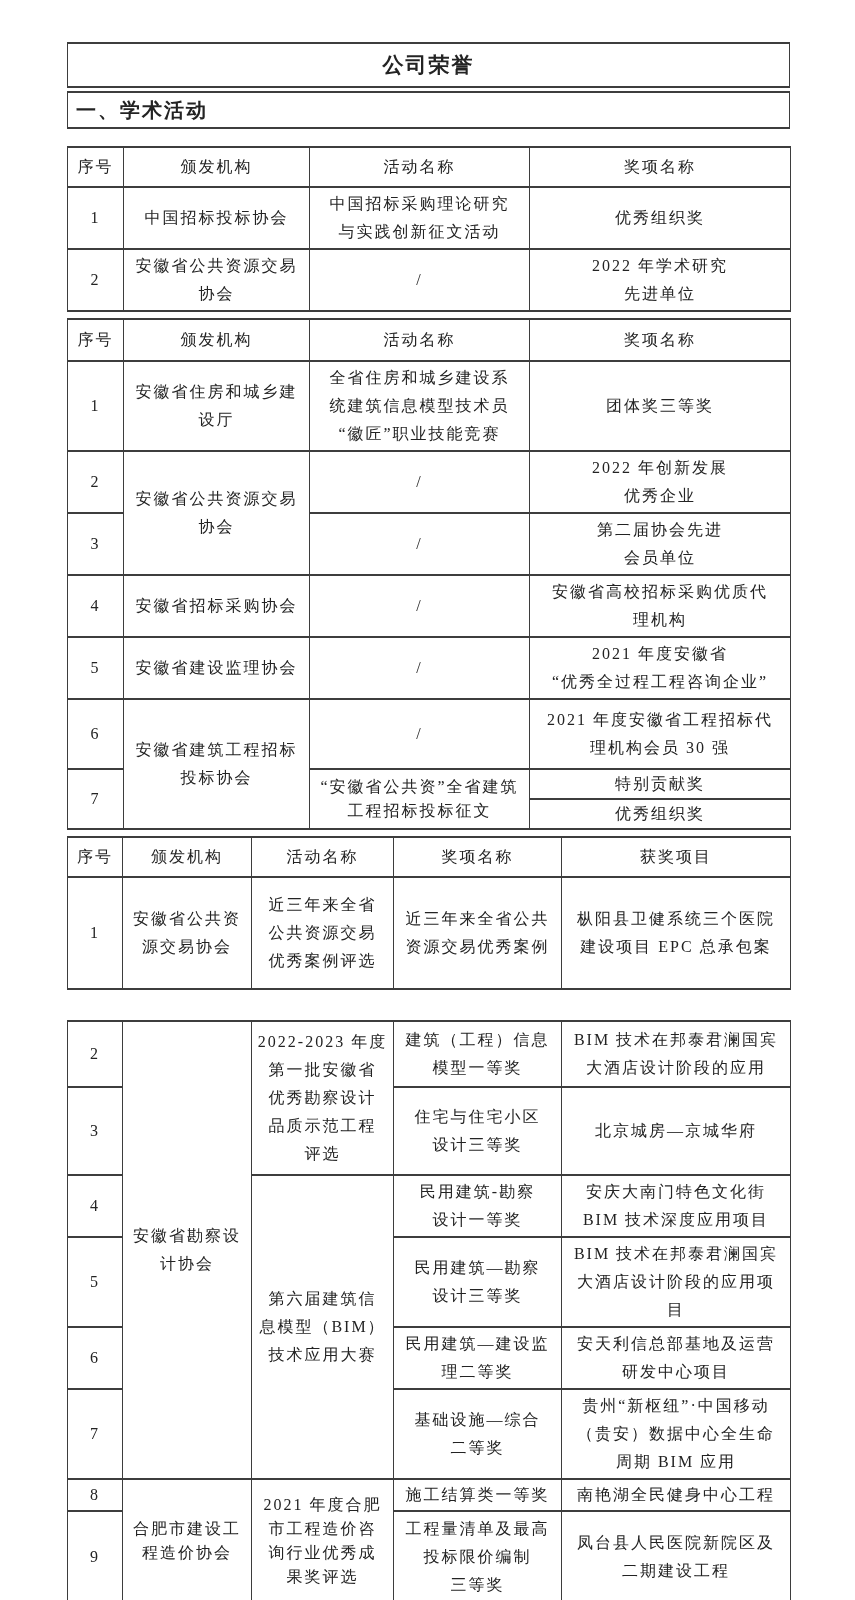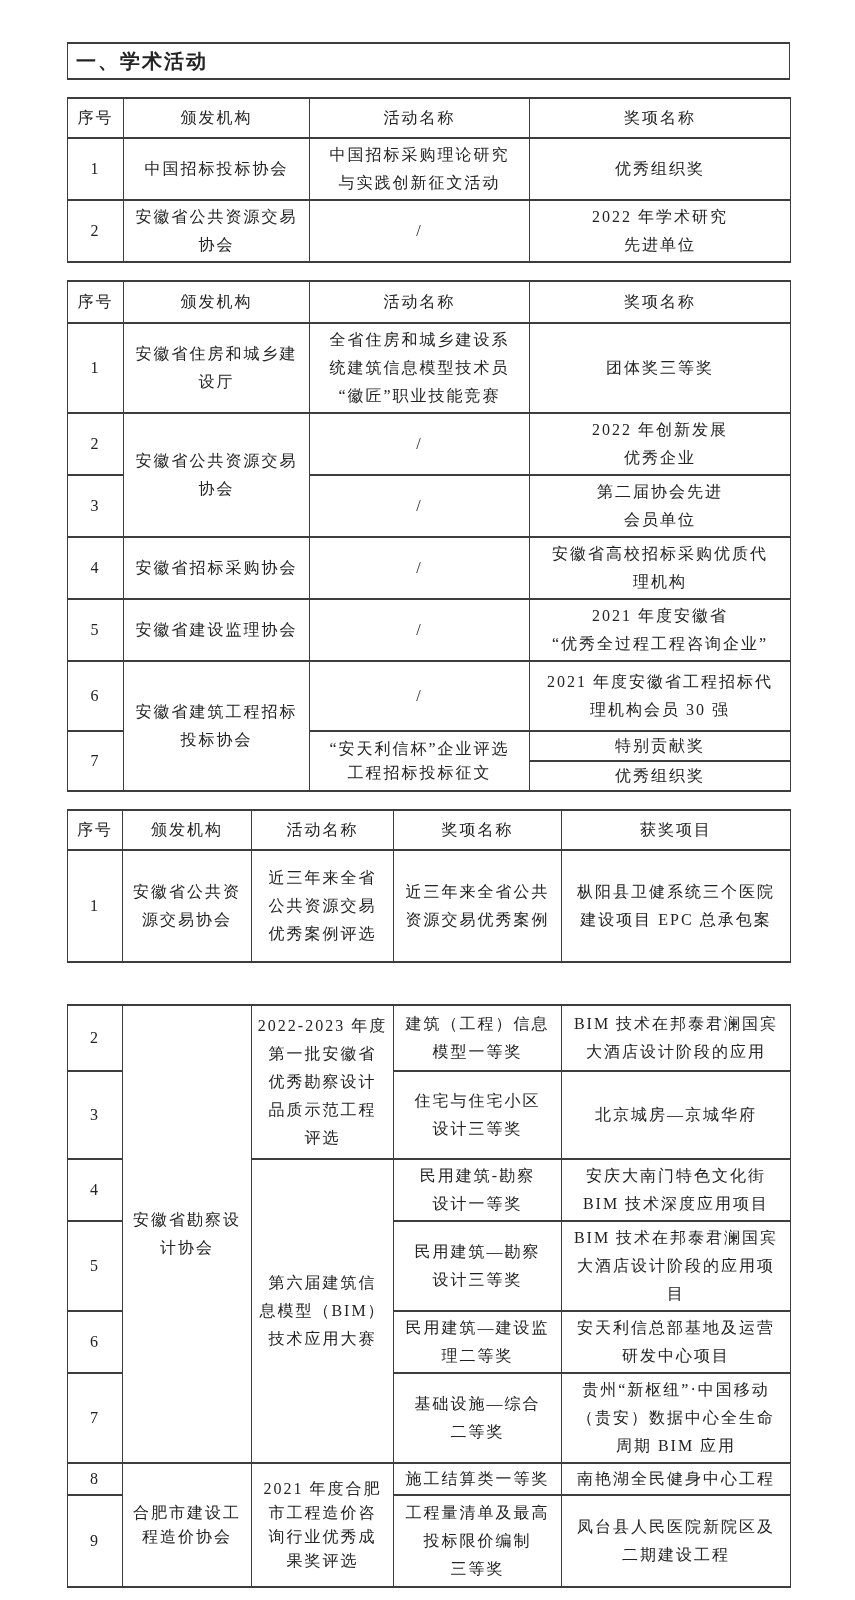--- a/index.html
+++ b/index.html
@@ -45,21 +45,21 @@
     font-size: 20px;
     letter-spacing: 2px;
     margin-bottom: 17px;
   }
   table.tbl {
     border-collapse: collapse;
     table-layout: fixed;
     width: 723px;
     border: solid #3d3d3d;
     border-width: 2px 1px;
-    margin-bottom: 17px;
+    margin-bottom: 6px;
     padding-left: 20px;
   }
   table.tbl td {
     border: solid #3d3d3d;
     border-width: 2px 1px;
     text-align: center;
     vertical-align: middle;
     font-size: 16px;
     line-height: 28px;
     letter-spacing: 2px;
@@ -68,20 +68,21 @@
     overflow: hidden;
   }
   tr.compact td { line-height: 24px; }
   .page-gap { height: 24px; }
 </style>
 </head>
 <body>
 
 <div class="doc">
 
+  <div class="box title-box">公司荣誉</div>
 
   <div class="box section-box">一、学术活动</div>
 
   <table class="tbl">
     <colgroup>
         <col style="width:56px">
         <col style="width:186px">
         <col style="width:220px">
         <col style="width:261px">
       </colgroup>
@@ -165,21 +166,21 @@
     <tr style="height:70px">
       <td>6</td>
       <td rowspan="3">安徽省建筑工程招标
 投标协会</td>
       <td>/</td>
       <td>2021 年度安徽省工程招标代
 理机构会员 30 强</td>
     </tr>
     <tr class="compact" style="height:26px">
       <td rowspan="2">7</td>
-      <td rowspan="2">“安天利信杯”企业评选
+      <td rowspan="2">“安徽省公共资”全省建筑
 工程招标投标征文</td>
       <td>特别贡献奖</td>
     </tr>
     <tr class="compact" style="height:26px">
       <td>优秀组织奖</td>
     </tr>
   </tbody>
     </table>
 
 

